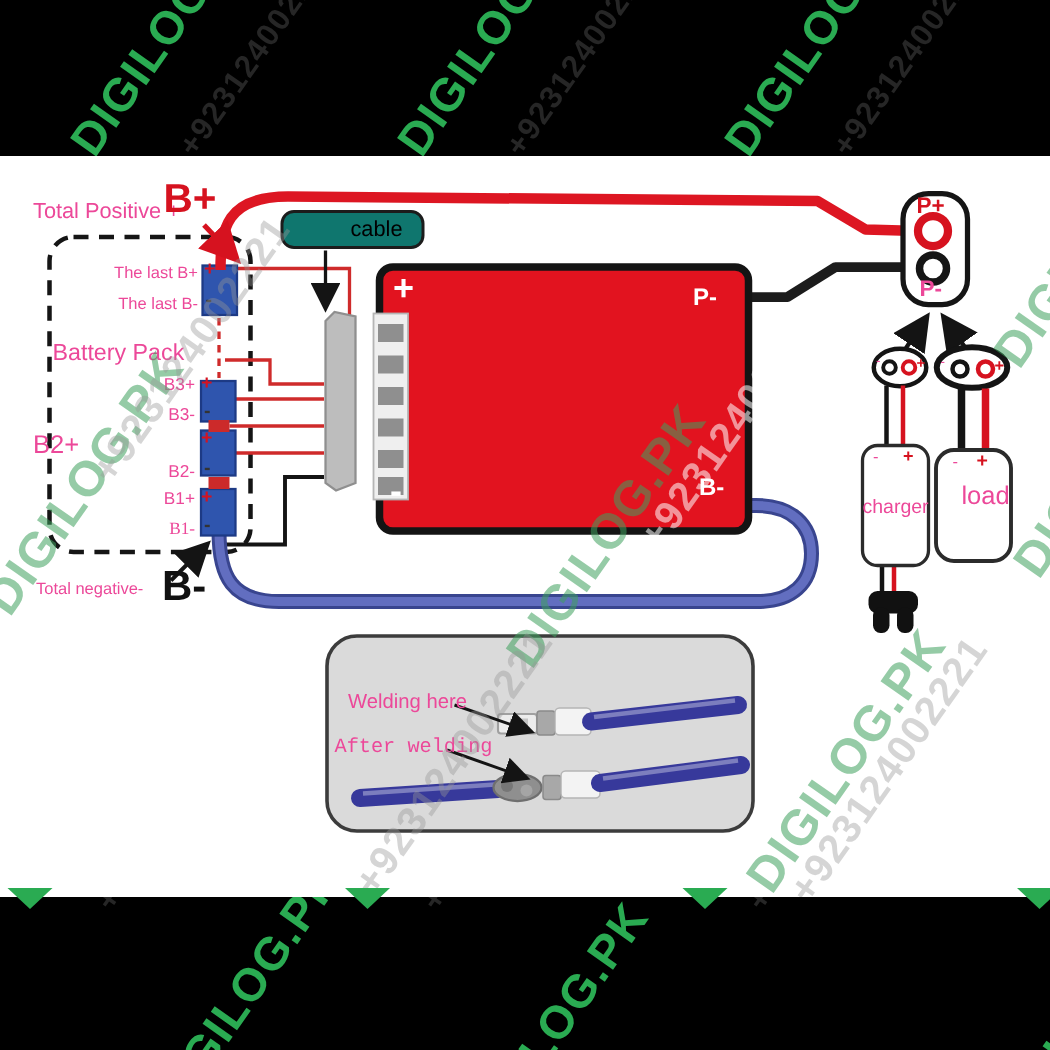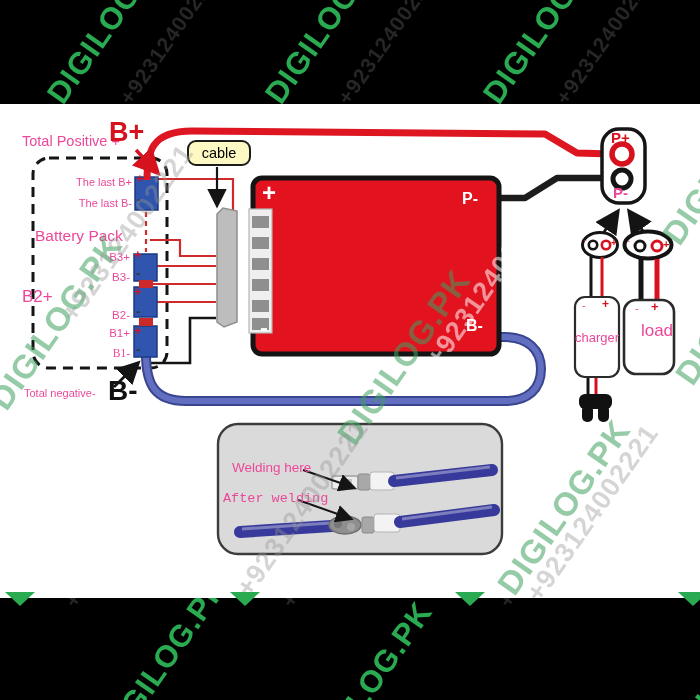--- a/index.html
+++ b/index.html
@@ -13,23 +13,23 @@
   .wm-green-band{color:#2aab52;font-size:31px;}
   .wm-dark-band{color:#262626;font-size:21px;}
   .wmlayer{position:absolute;left:0;top:104px;width:700px;height:494px;overflow:hidden;
            z-index:6;pointer-events:none;}
   .wm-green{color:rgba(62,160,92,0.55);font-size:33px;}
   .wm-gray{color:rgba(150,150,150,0.40);font-size:27px;}
   .wm-white{color:rgba(255,255,255,0.55);font-size:27px;}
   .tri{position:absolute;width:0;height:0;border-left:15px solid transparent;
        border-right:15px solid transparent;border-top:14px solid #2aab52;z-index:9;}
   svg{position:absolute;left:0;top:0;z-index:2;}
-  .cablebox{position:absolute;left:187px;top:140px;width:60px;height:22px;background:#fef9c3;
+  .cablebox{position:absolute;left:187px;top:140px;width:60px;height:22px;background:#0f766e;
             border:2.2px solid #1c1c1c;border-radius:9px;z-index:4;
-            display:flex;align-items:center;justify-content:center;font-size:14.5px;}
+            display:flex;align-items:center;justify-content:center;font-size:14.5px;padding-left:32px;}
   .w{color:#fff;}
   .red{color:#d6121f;}
   .b{font-weight:bold;}
 </style>
 </head>
 <body>
 
 <div id="stage">
 
   <div class="band" style="top:0;height:104px;">

